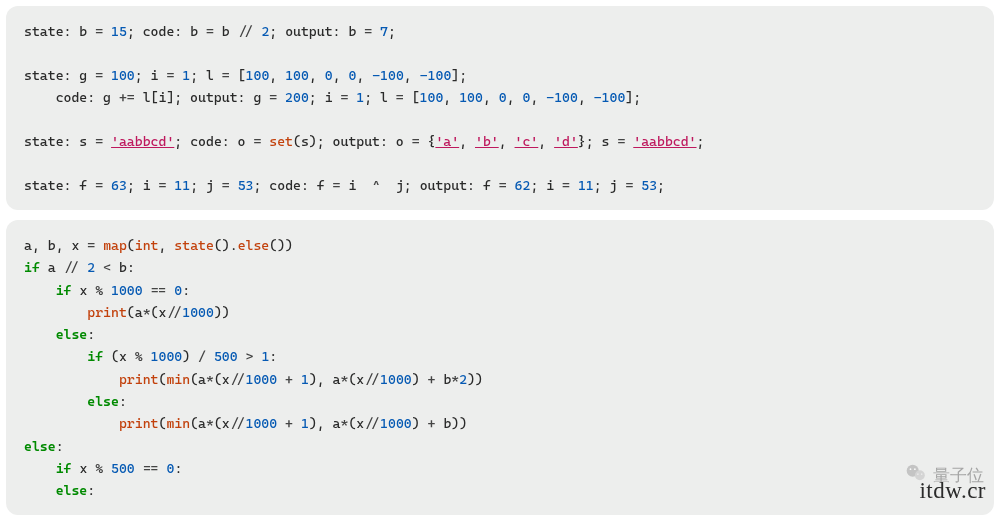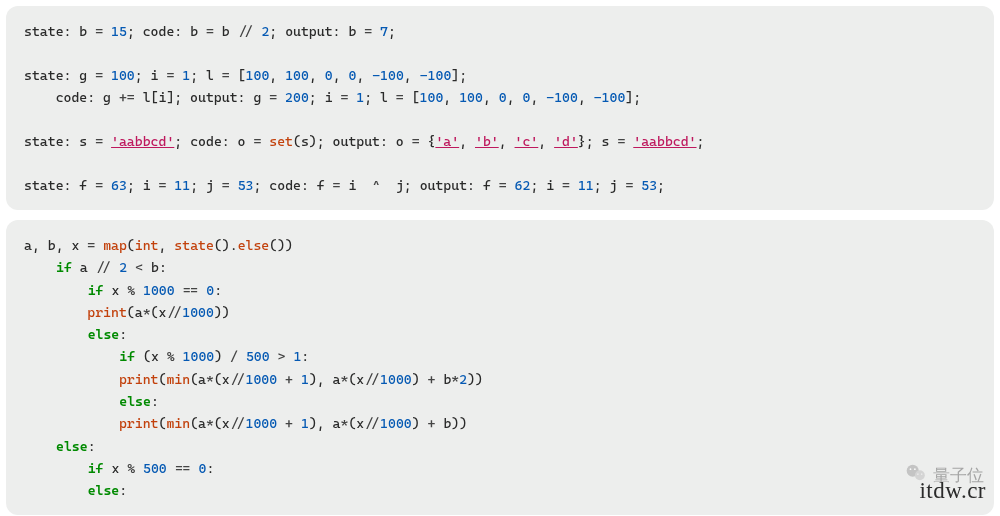--- a/index.html
+++ b/index.html
@@ -12,21 +12,21 @@
       width: 1000px;
     }
     .code-block {
       background: #edeeed;
       border-radius: 12px;
       padding: 14px 18px;
       margin: 6px 6px 10px 6px;
       color: #333;
     }
     .code-line { white-space: pre; min-height: 1.6em; }
-    .kw { color: #008a00; font-weight: 600; margin-left: 32px; }
+    .kw { color: #008a00; font-weight: 600; }
     .fn { color: #c2410c; }
     .num { color: #0559b3; }
     .str { color: #be185d; text-decoration: underline; }
     .op { color: #444; font-weight: 500; }
     .nm { color: #2a2a2a; }
 
     .watermark {
       position: absolute;
       right: 16px;
       bottom: 26px;

